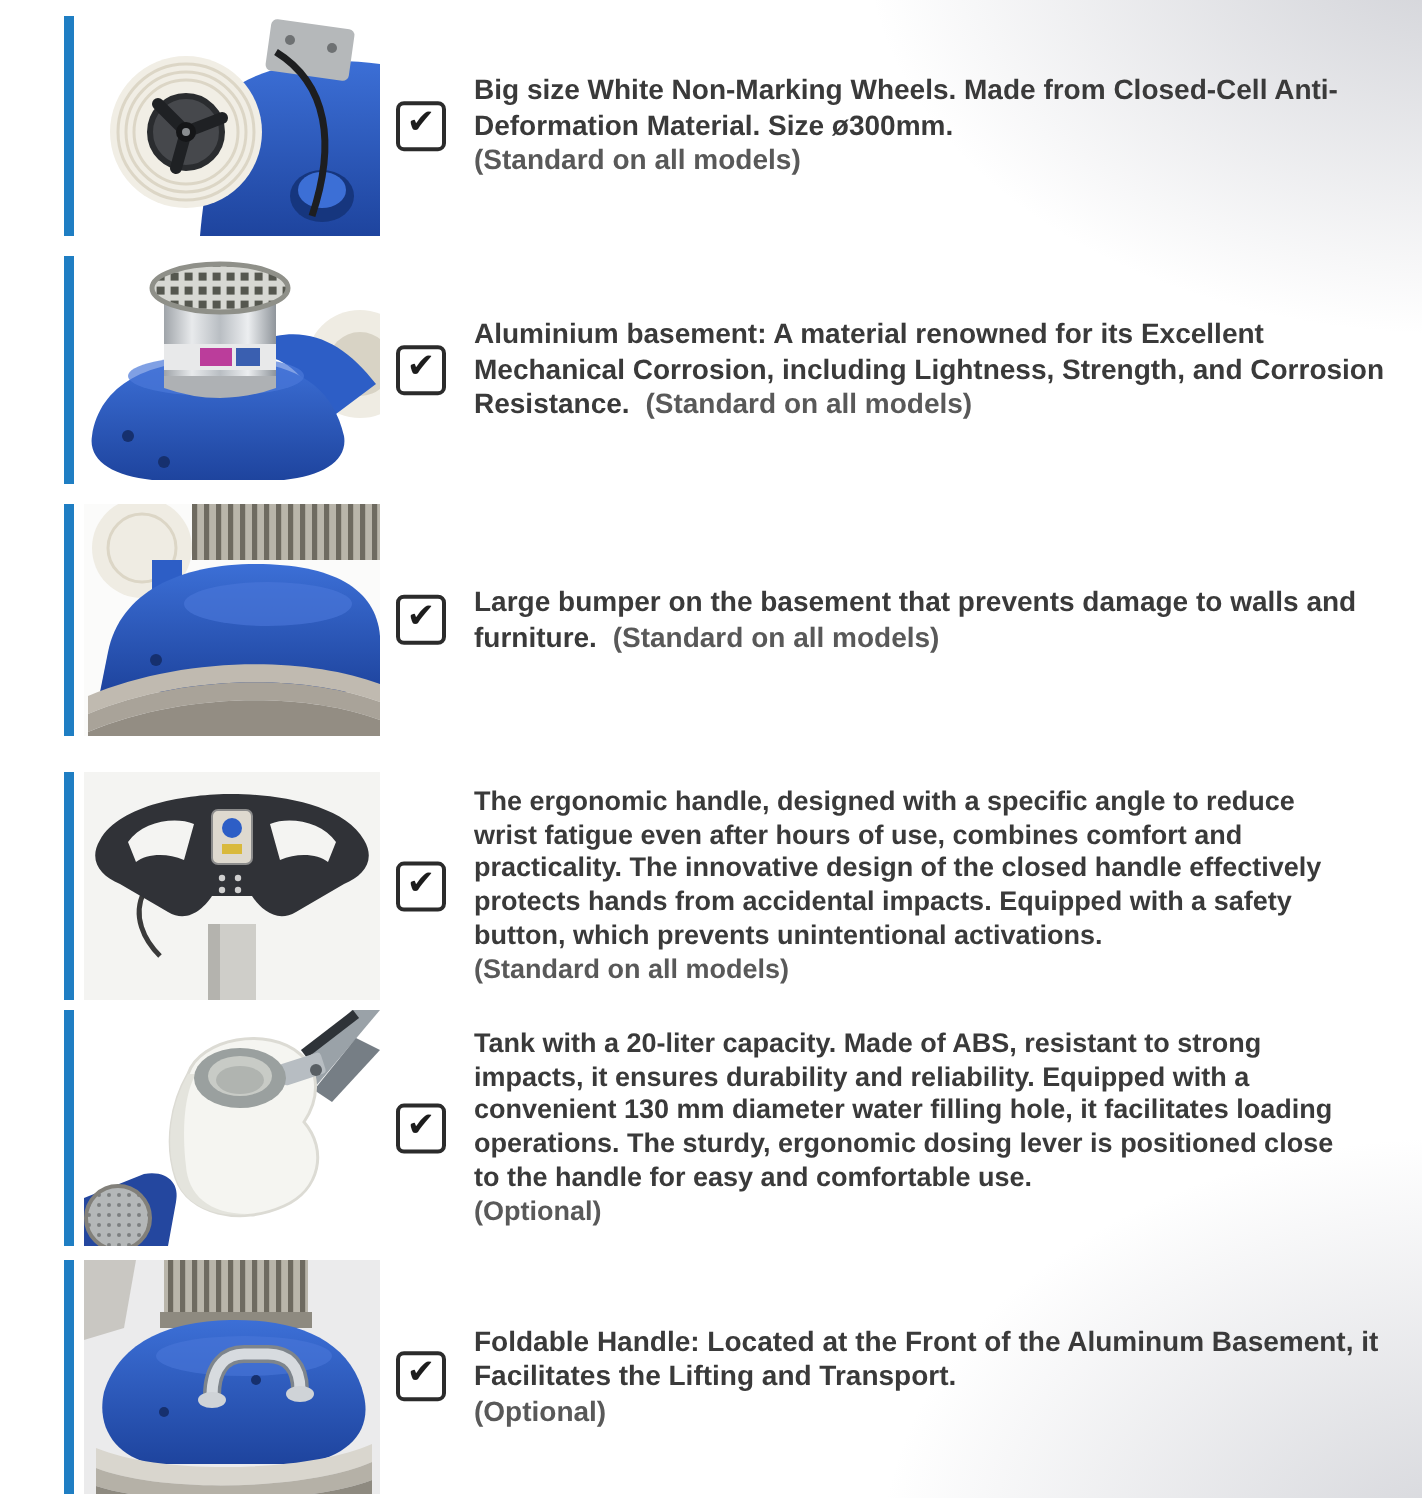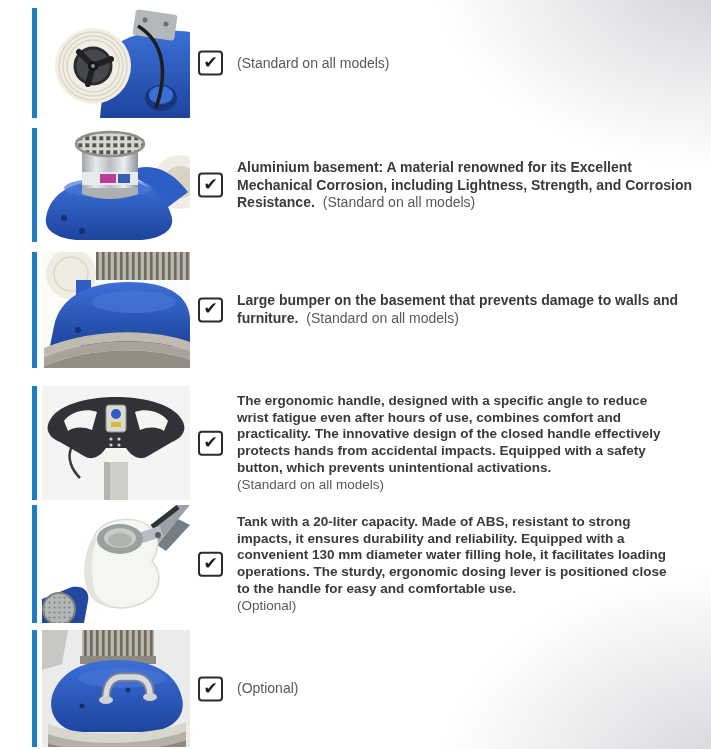--- a/index.html
+++ b/index.html
@@ -24,21 +24,21 @@
     flex:0 0 auto; width:25px; height:25px; background:#ffffff;
     border:2.5px solid #2b2b2b; border-radius:4px;
     display:flex; align-items:center; justify-content:center;
   }
   .check {
     font-family:"DejaVu Sans", sans-serif; font-weight:bold; font-size:17px;
     color:#1c1c1c; line-height:1; transform:translateY(-1px);
   }
   .text { width:458px; font-size:14px; line-height:1.26; color:#3a3a3a; font-weight:bold; }
   .row.small .text { width:445px; font-size:13.5px; line-height:1.24; }
-  .note { font-weight:normal; color:#595959; }
+  .note { font-weight:bold; color:#595959; }
   .note.block { display:block; }
   .note.inline { display:inline; margin-left:4px; }
 </style>
 </head>
 <body>
 
 <svg width="0" height="0" style="position:absolute" aria-hidden="true">
   <defs>
     <pattern id="grid" width="7" height="7" patternUnits="userSpaceOnUse">
       <rect width="7" height="7" fill="#d7d8d3"></rect>
@@ -89,20 +89,21 @@
         <path d="M51,58 L37,44 M51,58 L69,51 M51,58 L46,76" stroke="#1f2124" stroke-width="6" stroke-linecap="round"></path>
         <circle cx="51" cy="58" r="5" fill="#151618"></circle>
           <circle cx="51" cy="58" r="2" fill="#8a8d90"></circle>
       </svg>
     </div>
     <div class="content">
       <span class="checkbox">
           <span class="check">✔</span>
         </span>
       <div class="text">
+        <span>Big size White Non-Marking Wheels. Made from Closed-Cell Anti-Deformation Material. Size ø300mm.</span>
         <span class="note block">(Standard on all models)</span>
       </div>
     </div>
   </div>
 
   <div class="row" style="top:128px;height:114px">
     <div class="bar"></div>
     <div class="photo">
       <svg viewBox="0 0 148 114">
         <rect width="148" height="114" fill="#fff"></rect>
@@ -240,18 +241,19 @@
         <path d="M6,94 C40,108 112,106 144,92 L144,101 C112,115 40,117 6,104 Z" fill="#d9d6ce"></path>
         <path d="M6,104 C40,117 112,115 144,101 L144,110 C112,122 40,124 6,113 Z" fill="#b5b1a7"></path>
         <path d="M6,113 C40,124 112,122 144,110 L144,117 L6,117 Z" fill="#8e8a80"></path>
       </svg>
     </div>
     <div class="content">
       <span class="checkbox">
           <span class="check">✔</span>
         </span>
       <div class="text">
+        <span>Foldable Handle: Located at the Front of the Aluminum Basement, it Facilitates the Lifting and Transport.</span>
         <span class="note block">(Optional)</span>
       </div>
     </div>
   </div>
 
 </div>
 
 </body></html>

